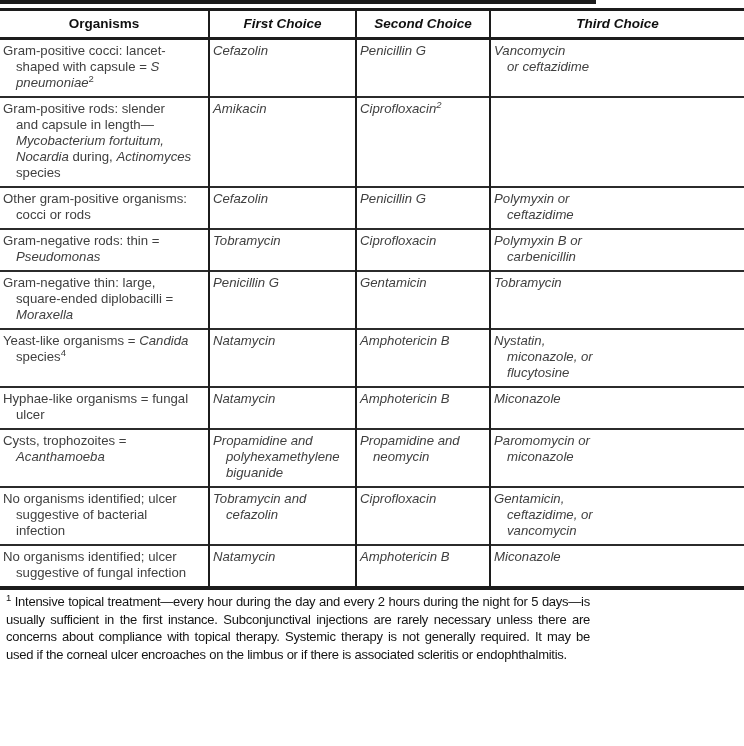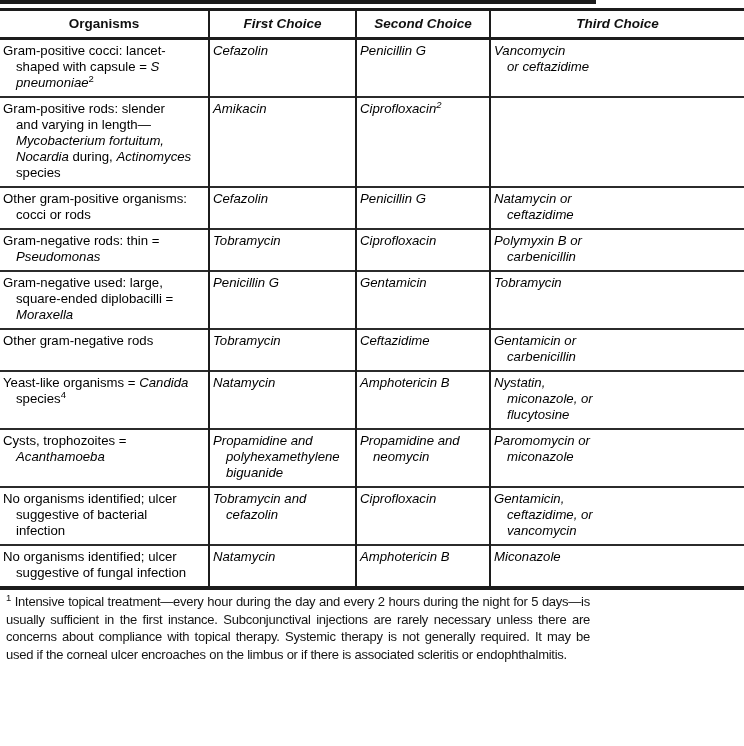--- a/index.html
+++ b/index.html
@@ -29,21 +29,21 @@
     text-align: center;
     padding: 5px 2px 6px 2px;
     border-bottom: 3px solid #1c1c1c;
     color: #101010;
   }
   table.tx td {
     vertical-align: top;
     font-size: 13.2px;
     line-height: 16px;
     padding: 3px 3px 5px 3px;
-    color: #000000;
+    color: #404040;
   }
   tbody tr td { border-top: 2px solid #2b2b2b; }
   .bL { border-left: 2px solid #1c1c1c; font-style: italic; }
   td.c0 { padding-left: 3px; }
   td.c1 { padding-left: 12px; }
   td.c2 { padding-left: 16px; }
   td.c3 { padding-left: 9px; }
   .hang { padding-left: 13px; text-indent: -13px; }
   sup {
     font-size: 9.5px;
@@ -92,21 +92,21 @@
           </td>
           <td class="c2 bL">
             <div class="hang"><span>Penicillin G</span></div>
           </td>
           <td class="c3 bL">
             <div class="hang"><span>Vancomycin</span><br><span>or ceftazidime</span></div>
           </td>
         </tr>
         <tr>
           <td class="c0">
-            <div class="hang"><span>Gram-positive rods: slender</span><br><span>and varying in length—</span><br><i>Mycobacterium fortuitum,</i><br><i>Nocardia</i><span> during, </span><i>Actinomyces</i><br><span>species</span></div>
+            <div class="hang"><span>Gram-positive rods: slender</span><br><span>and capsule in length—</span><br><i>Mycobacterium fortuitum,</i><br><i>Nocardia</i><span> during, </span><i>Actinomyces</i><br><span>species</span></div>
           </td>
           <td class="c1 bL">
             <div class="hang"><span>Amikacin</span></div>
           </td>
           <td class="c2 bL">
             <div class="hang"><span>Ciprofloxacin</span><sup>2</sup></div>
           </td>
           <td class="c3 bL">
             <div class="hang"></div>
           </td>
@@ -115,77 +115,77 @@
           <td class="c0">
             <div class="hang"><span>Other gram-positive organisms:</span><br><span>cocci or rods</span></div>
           </td>
           <td class="c1 bL">
             <div class="hang"><span>Cefazolin</span></div>
           </td>
           <td class="c2 bL">
             <div class="hang"><span>Penicillin G</span></div>
           </td>
           <td class="c3 bL">
-            <div class="hang"><span>Natamycin or</span><br><span>ceftazidime</span></div>
+            <div class="hang"><span>Polymyxin or</span><br><span>ceftazidime</span></div>
           </td>
         </tr>
         <tr>
           <td class="c0">
             <div class="hang"><span>Gram-negative rods: thin =</span><br><i>Pseudomonas</i></div>
           </td>
           <td class="c1 bL">
             <div class="hang"><span>Tobramycin</span></div>
           </td>
           <td class="c2 bL">
             <div class="hang"><span>Ciprofloxacin</span></div>
           </td>
           <td class="c3 bL">
             <div class="hang"><span>Polymyxin B or</span><br><span>carbenicillin</span></div>
           </td>
         </tr>
         <tr>
           <td class="c0">
-            <div class="hang"><span>Gram-negative used: large,</span><br><span>square-ended diplobacilli =</span><br><i>Moraxella</i></div>
+            <div class="hang"><span>Gram-negative thin: large,</span><br><span>square-ended diplobacilli =</span><br><i>Moraxella</i></div>
           </td>
           <td class="c1 bL">
             <div class="hang"><span>Penicillin G</span></div>
           </td>
           <td class="c2 bL">
             <div class="hang"><span>Gentamicin</span></div>
           </td>
           <td class="c3 bL">
             <div class="hang"><span>Tobramycin</span></div>
           </td>
         </tr>
         <tr>
           <td class="c0">
-            <div class="hang"><span>Other gram-negative rods</span></div>
-          </td>
-          <td class="c1 bL">
-            <div class="hang"><span>Tobramycin</span></div>
-          </td>
-          <td class="c2 bL">
-            <div class="hang"><span>Ceftazidime</span></div>
-          </td>
-          <td class="c3 bL">
-            <div class="hang"><span>Gentamicin or</span><br><span>carbenicillin</span></div>
-          </td>
-        </tr>
-        <tr>
-          <td class="c0">
             <div class="hang"><span>Yeast-like organisms = </span><i>Candida</i><br><span>species</span><sup>4</sup></div>
           </td>
           <td class="c1 bL">
             <div class="hang"><span>Natamycin</span></div>
           </td>
           <td class="c2 bL">
             <div class="hang"><span>Amphotericin B</span></div>
           </td>
           <td class="c3 bL">
             <div class="hang"><span>Nystatin,</span><br><span>miconazole, or</span><br><span>flucytosine</span></div>
+          </td>
+        </tr>
+        <tr>
+          <td class="c0">
+            <div class="hang"><span>Hyphae-like organisms = fungal</span><br><span>ulcer</span></div>
+          </td>
+          <td class="c1 bL">
+            <div class="hang"><span>Natamycin</span></div>
+          </td>
+          <td class="c2 bL">
+            <div class="hang"><span>Amphotericin B</span></div>
+          </td>
+          <td class="c3 bL">
+            <div class="hang"><span>Miconazole</span></div>
           </td>
         </tr>
         <tr>
           <td class="c0">
             <div class="hang"><span>Cysts, trophozoites =</span><br><i>Acanthamoeba</i></div>
           </td>
           <td class="c1 bL">
             <div class="hang"><span>Propamidine and</span><br><span>polyhexamethylene</span><br><span>biguanide</span></div>
           </td>
           <td class="c2 bL">

